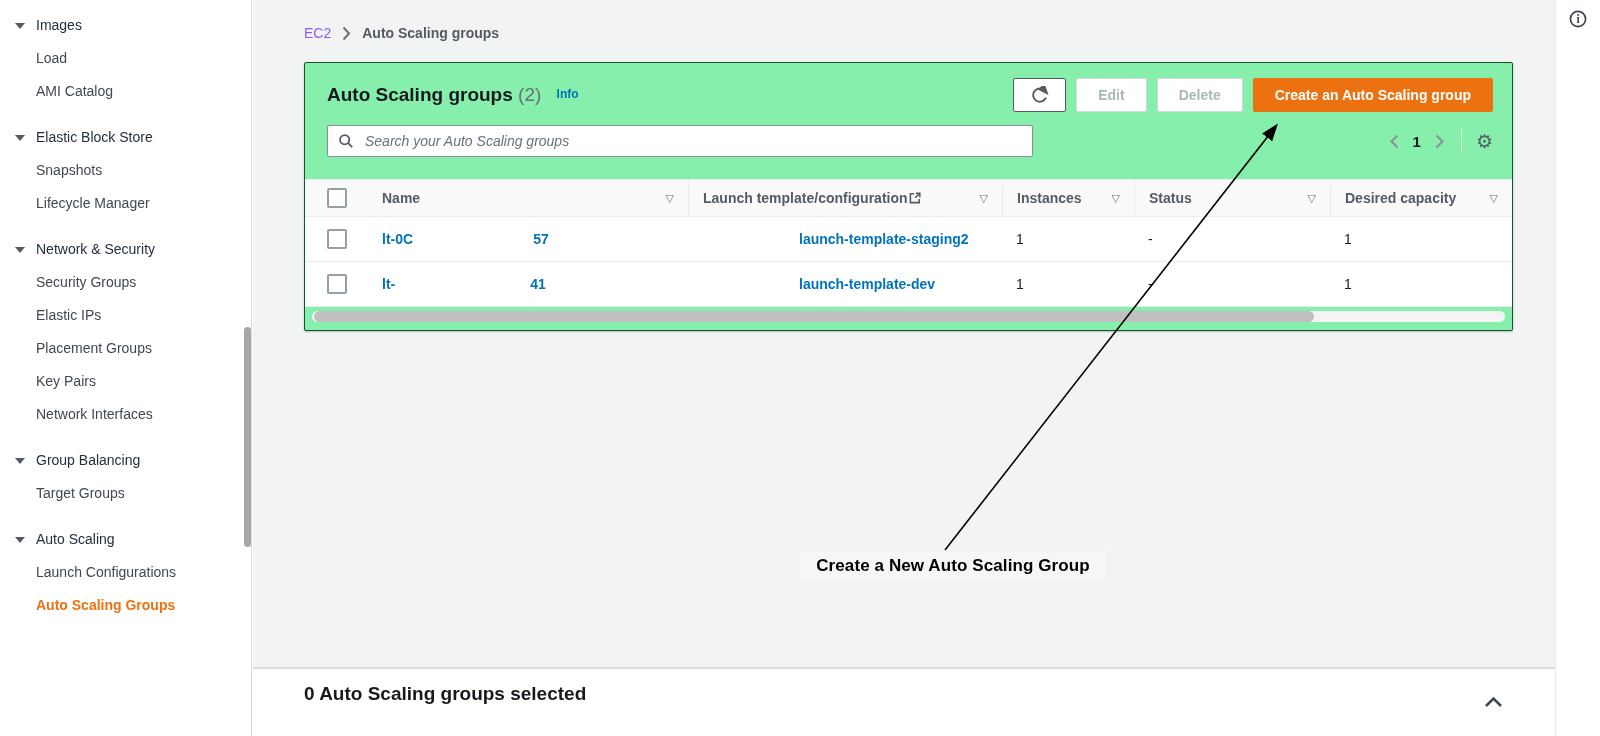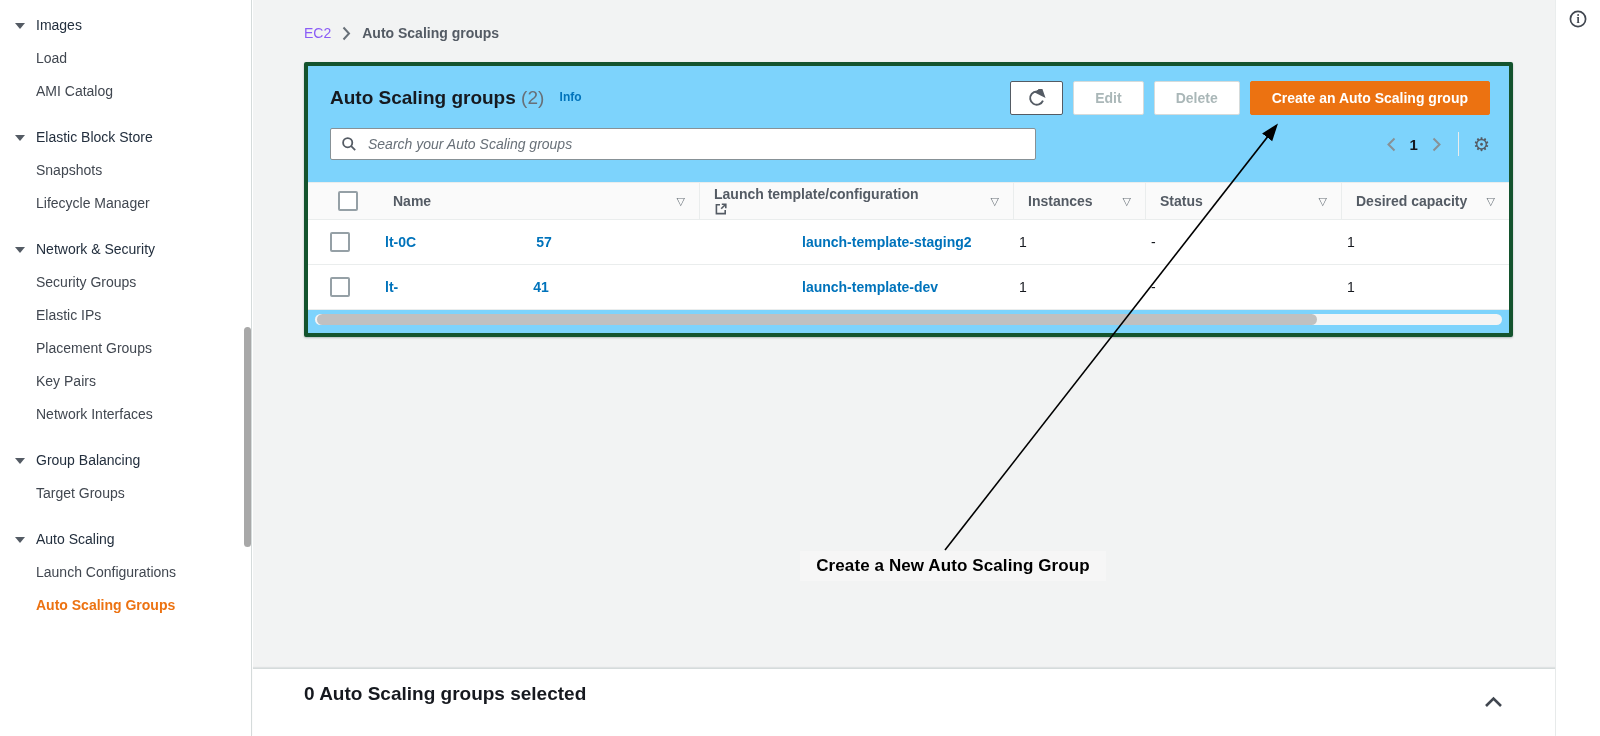--- a/index.html
+++ b/index.html
@@ -22,21 +22,21 @@
   .main{position:absolute;left:253px;top:0;width:1302px;height:100%;background:#f2f3f3;}
   .right-rail{position:absolute;left:1555px;top:0;width:45px;height:100%;background:#fff;
               border-left:1px solid #eaeded;box-sizing:border-box;text-align:center;}
   .info-btn{display:inline-block;margin-top:9px;cursor:pointer;}
 
   .breadcrumb{padding:25px 0 0 51px;font-size:14px;display:flex;align-items:center;gap:11px;}
   .crumb-link{color:#8b5cf6;cursor:pointer;}
   .crumb-current{color:#545b64;font-weight:bold;}
 
   
-  .card{margin:21px 42px 0 51px;background:#7dd3fc;border:4px solid #14532d;border-radius:2px;
+  .card{margin:21px 42px 0 51px;background:#86efac;border:1px solid #14532d;border-radius:2px;
         box-shadow:0 1px 2px rgba(0,28,36,.25);}
   .card-header{display:flex;justify-content:space-between;align-items:center;padding:15px 19px 0 22px;}
   .title{font-size:19px;font-weight:bold;color:#16191f;}
   .title .count{color:#687078;font-weight:normal;}
   .info-link{font-size:12px;font-weight:bold;color:#0073bb;margin-left:10px;position:relative;top:-3px;cursor:pointer;}
   .btn-row{display:flex;gap:10px;align-items:center;}
   .btn{height:34px;box-sizing:border-box;border-radius:2px;font-size:14px;font-weight:bold;
        font-family:inherit;background:#fff;border:1px solid #d5dbdb;padding:0 21px;cursor:pointer;
        display:flex;align-items:center;justify-content:center;}
   .btn.icon-btn{border-color:#545b64;padding:0 16px;}
@@ -50,25 +50,25 @@
   .search-box input::placeholder{font-style:italic;color:#687078;}
   .pager{display:flex;align-items:center;}
   .pg-btn{cursor:pointer;display:flex;align-items:center;}
   .pg-num{font-size:15px;font-weight:bold;color:#16191f;margin:0 13px;}
   .pg-div{width:1px;height:24px;background:#eaeded;margin:0 14px 0 16px;}
   .gear{font-family:"DejaVu Sans",sans-serif;font-size:19px;color:#545b64;cursor:pointer;line-height:1;}
 
   
   .table{margin-top:22px;}
   .thead{display:flex;align-items:stretch;height:36px;background:#fafafa;
-         border-top:1px solid #eaeded;border-bottom:1px solid #eaeded;padding-left:8px;}
+         border-top:1px solid #eaeded;border-bottom:1px solid #eaeded;}
   .th{display:flex;align-items:center;justify-content:space-between;padding:0 14px;font-size:14px;
       font-weight:bold;color:#545b64;box-sizing:border-box;cursor:pointer;overflow:hidden;white-space:nowrap;}
   .th + .th{border-left:1px solid #eaeded;}
-  .th-group{display:flex;align-items:flex-start;gap:0;flex-direction:column;}
+  .th-group{display:flex;align-items:center;gap:0;}
   .sort{font-size:11px;color:#687078;font-weight:normal;margin-left:8px;}
   .col-check{width:63px;display:flex;align-items:center;justify-content:center;box-sizing:border-box;}
   .col-name{width:320px;}
   .col-lt{width:314px;}
   .col-inst{width:132px;}
   .col-status{width:196px;}
   .col-desired{flex:1;}
   .checkbox{width:16px;height:16px;border:2px solid #95a0a6;border-radius:2px;background:#fff;cursor:pointer;}
   .tr{display:flex;align-items:center;height:44px;border-bottom:1px solid #eaeded;font-size:14px;color:#16191f;background:#fff;}
   .td{padding:0 14px;box-sizing:border-box;overflow:hidden;white-space:nowrap;}

